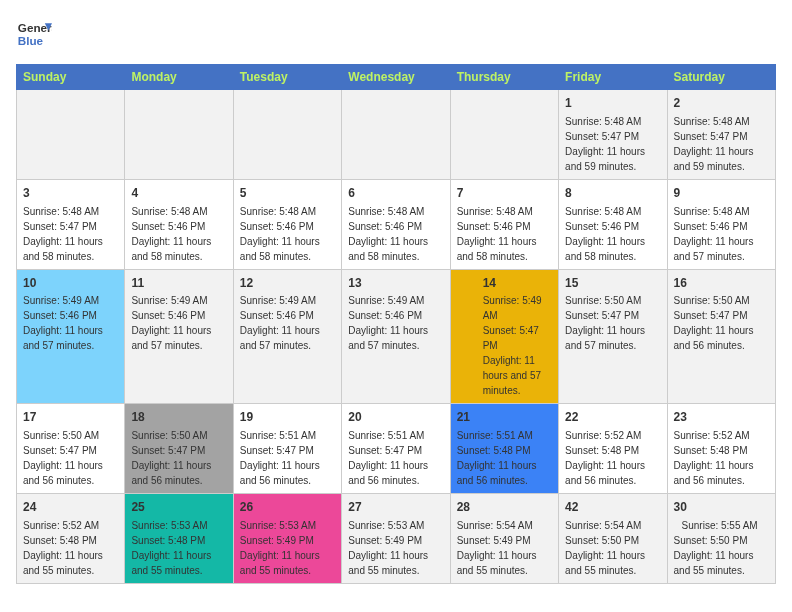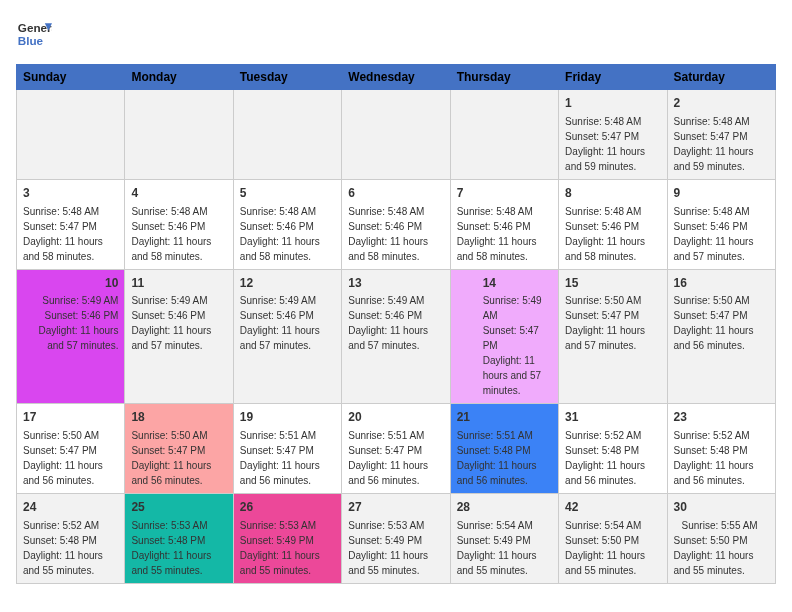--- a/index.html
+++ b/index.html
@@ -37,21 +37,21 @@
       font-size: 14px;
       color: #555;
     }
     .calendar {
       width: 100%;
       border-collapse: collapse;
       font-size: 10.5px;
     }
     .calendar th {
       background-color: #4472c4;
-      color: #000000;
+      color: #bef264;
       text-align: left;
       padding: 5px 6px;
       font-size: 12px;
       font-weight: bold;
       border: 1px solid #4472c4;
     }
     .calendar td {
       vertical-align: top;
       padding: 5px 6px;
       border: 1px solid #ccc;
@@ -140,59 +140,59 @@
 Sunset: 5:46 PM
 Daylight: 11 hours and 58 minutes.</span></td>
         <td style="background-color: rgb(255, 255, 255);"><span class="day-number">8</span><span class="day-info" style="white-space: pre-line;">Sunrise: 5:48 AM
 Sunset: 5:46 PM
 Daylight: 11 hours and 58 minutes.</span></td>
         <td style="background-color: rgb(255, 255, 255);"><span class="day-number">9</span><span class="day-info" style="white-space: pre-line;">Sunrise: 5:48 AM
 Sunset: 5:46 PM
 Daylight: 11 hours and 57 minutes.</span></td>
       </tr>
       <tr>
-        <td style="background-color: #d946ef; text-align: right;"><span class="day-number">10</span><span class="day-info" style="white-space: pre-line;">Sunrise: 5:49 AM
+        <td style="background-color: #7dd3fc;"><span class="day-number">10</span><span class="day-info" style="white-space: pre-line;">Sunrise: 5:49 AM
 Sunset: 5:46 PM
 Daylight: 11 hours and 57 minutes.</span></td>
         <td style="background-color: rgb(242, 242, 242);"><span class="day-number">11</span><span class="day-info" style="white-space: pre-line;">Sunrise: 5:49 AM
 Sunset: 5:46 PM
 Daylight: 11 hours and 57 minutes.</span></td>
         <td style="background-color: rgb(242, 242, 242);"><span class="day-number">12</span><span class="day-info" style="white-space: pre-line;">Sunrise: 5:49 AM
 Sunset: 5:46 PM
 Daylight: 11 hours and 57 minutes.</span></td>
         <td style="background-color: rgb(242, 242, 242);"><span class="day-number">13</span><span class="day-info" style="white-space: pre-line;">Sunrise: 5:49 AM
 Sunset: 5:46 PM
 Daylight: 11 hours and 57 minutes.</span></td>
-        <td style="background-color: #f0abfc; padding-left: 32px;"><span class="day-number">14</span><span class="day-info" style="white-space: pre-line;">Sunrise: 5:49 AM
+        <td style="background-color: #eab308; padding-left: 32px;"><span class="day-number">14</span><span class="day-info" style="white-space: pre-line;">Sunrise: 5:49 AM
 Sunset: 5:47 PM
 Daylight: 11 hours and 57 minutes.</span></td>
         <td style="background-color: rgb(242, 242, 242);"><span class="day-number">15</span><span class="day-info" style="white-space: pre-line;">Sunrise: 5:50 AM
 Sunset: 5:47 PM
 Daylight: 11 hours and 57 minutes.</span></td>
         <td style="background-color: rgb(242, 242, 242);"><span class="day-number">16</span><span class="day-info" style="white-space: pre-line;">Sunrise: 5:50 AM
 Sunset: 5:47 PM
 Daylight: 11 hours and 56 minutes.</span></td>
       </tr>
       <tr>
         <td style="background-color: rgb(255, 255, 255);"><span class="day-number">17</span><span class="day-info" style="white-space: pre-line;">Sunrise: 5:50 AM
 Sunset: 5:47 PM
 Daylight: 11 hours and 56 minutes.</span></td>
-        <td style="background-color: #fca5a5;"><span class="day-number">18</span><span class="day-info" style="white-space: pre-line;">Sunrise: 5:50 AM
+        <td style="background-color: #a3a3a3;"><span class="day-number">18</span><span class="day-info" style="white-space: pre-line;">Sunrise: 5:50 AM
 Sunset: 5:47 PM
 Daylight: 11 hours and 56 minutes.</span></td>
         <td style="background-color: rgb(255, 255, 255);"><span class="day-number">19</span><span class="day-info" style="white-space: pre-line;">Sunrise: 5:51 AM
 Sunset: 5:47 PM
 Daylight: 11 hours and 56 minutes.</span></td>
         <td style="background-color: rgb(255, 255, 255);"><span class="day-number">20</span><span class="day-info" style="white-space: pre-line;">Sunrise: 5:51 AM
 Sunset: 5:47 PM
 Daylight: 11 hours and 56 minutes.</span></td>
         <td style="background-color: #3b82f6;"><span class="day-number">21</span><span class="day-info" style="white-space: pre-line;">Sunrise: 5:51 AM
 Sunset: 5:48 PM
 Daylight: 11 hours and 56 minutes.</span></td>
-        <td style="background-color: rgb(255, 255, 255);"><span class="day-number">31</span><span class="day-info" style="white-space: pre-line;">Sunrise: 5:52 AM
+        <td style="background-color: rgb(255, 255, 255);"><span class="day-number">22</span><span class="day-info" style="white-space: pre-line;">Sunrise: 5:52 AM
 Sunset: 5:48 PM
 Daylight: 11 hours and 56 minutes.</span></td>
         <td style="background-color: rgb(255, 255, 255);"><span class="day-number">23</span><span class="day-info" style="white-space: pre-line;">Sunrise: 5:52 AM
 Sunset: 5:48 PM
 Daylight: 11 hours and 56 minutes.</span></td>
       </tr>
       <tr>
         <td style="background-color: rgb(242, 242, 242);"><span class="day-number">24</span><span class="day-info" style="white-space: pre-line;">Sunrise: 5:52 AM
 Sunset: 5:48 PM
 Daylight: 11 hours and 55 minutes.</span></td>

